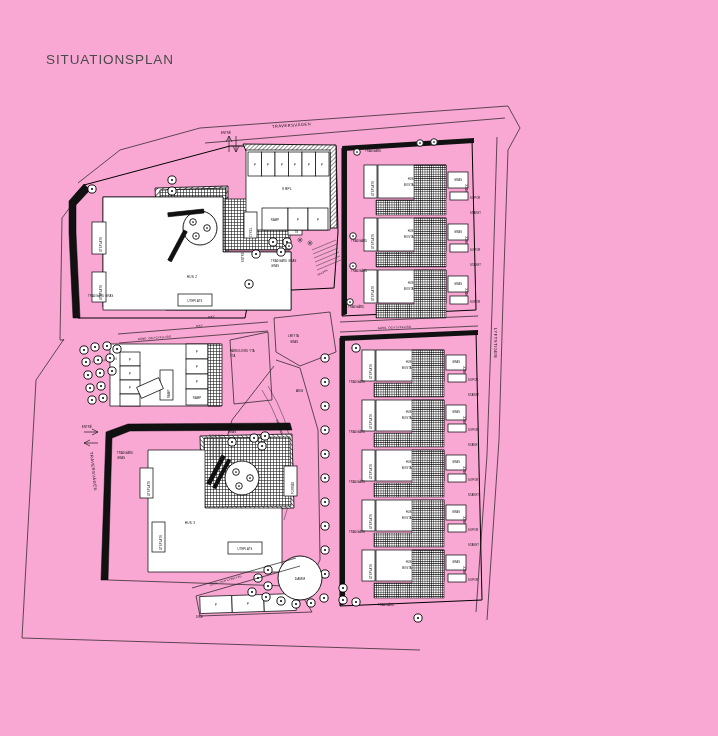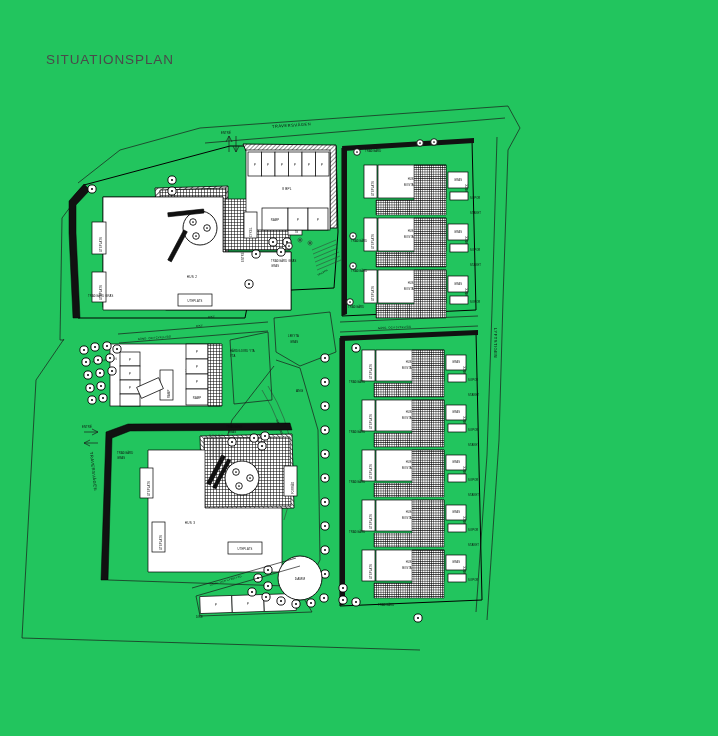--- a/index.html
+++ b/index.html
@@ -10,21 +10,21 @@
   body {
     width: 718px;
     height: 736px;
     position: relative;
     font-family: "Liberation Sans", sans-serif;
     overflow: hidden;
   }
   #page {
     position: absolute;
     inset: 0;
-    background: #22c55e;
+    background: #f9a8d4;
     padding-left: 20px;
   }
   #title {
     position: absolute;
     left: 46px;
     top: 52px;
     font-size: 13.5px;
     letter-spacing: 0.9px;
     color: #4a4a4a;
     font-family: "Liberation Sans", sans-serif;

